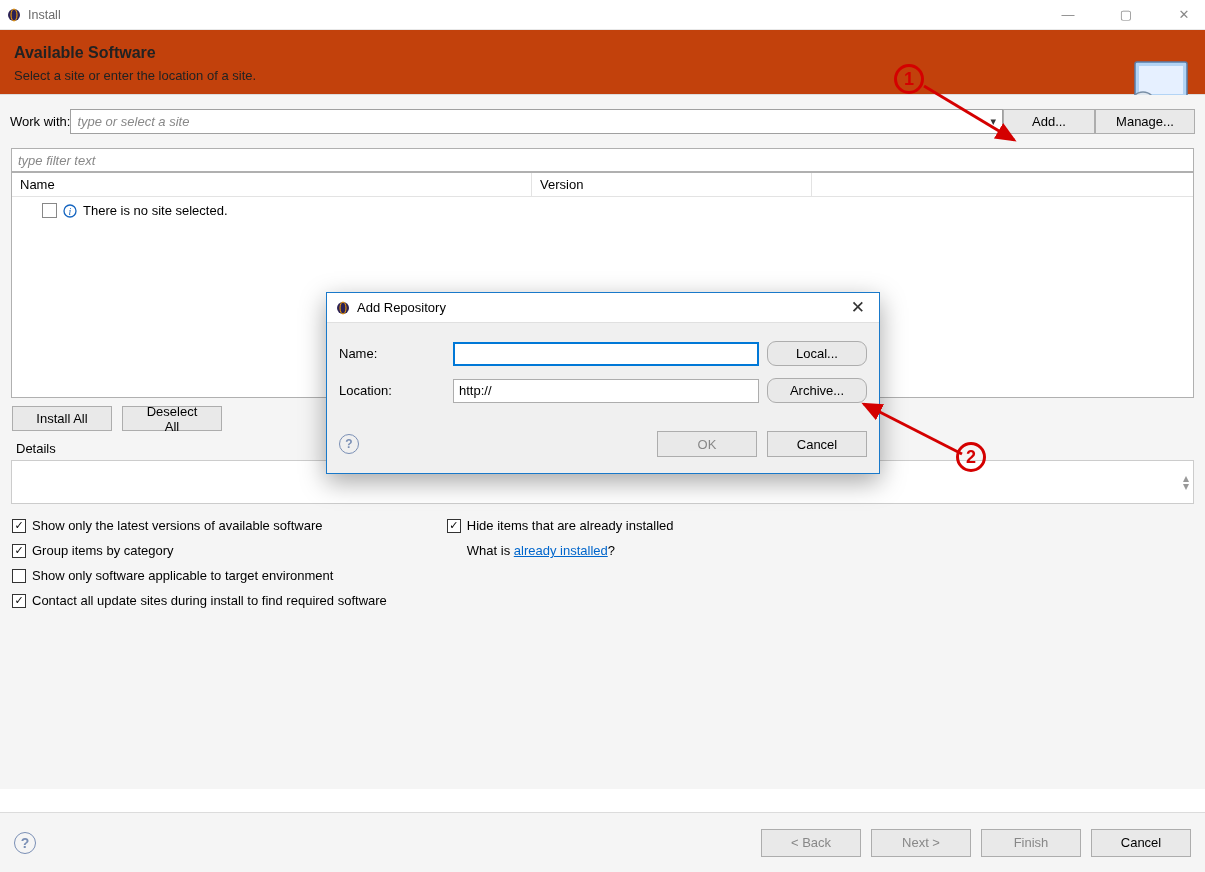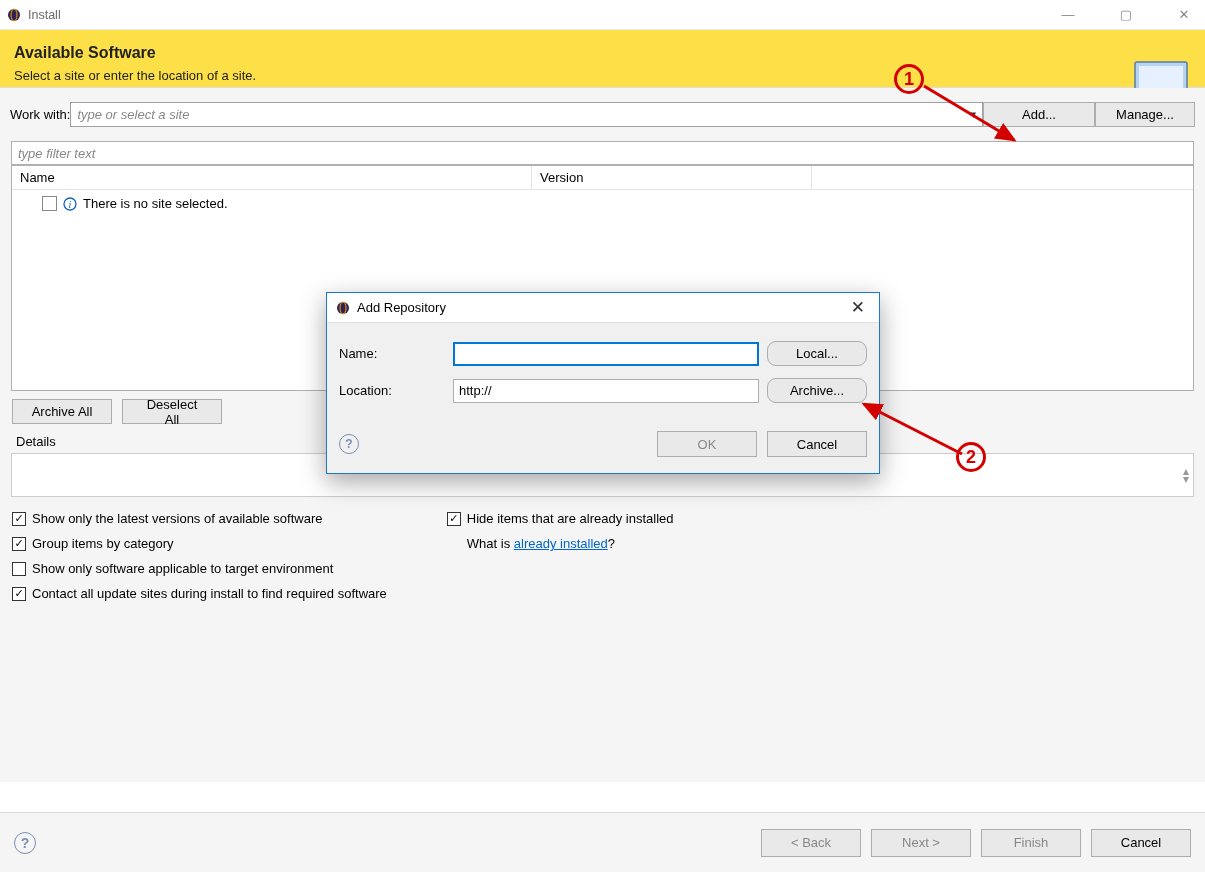--- a/index.html
+++ b/index.html
@@ -6,21 +6,21 @@
 body { font-family: "Segoe UI", Tahoma, sans-serif; font-size: 13px; color: #000; background: #fff; width: 1205px; height: 872px; position: relative; overflow: hidden; }
 
 
 .titlebar { height: 30px; display: flex; align-items: center; padding: 0 6px; border-bottom: 1px solid #e8e8e8; background: #fff; }
 .titlebar .app-icon { width: 16px; height: 16px; margin-right: 6px; }
 .titlebar .title { color: #6a6a6a; font-size: 12.5px; flex: 1; }
 .titlebar .win-controls { display: flex; gap: 28px; color: #888; }
 .titlebar .win-controls span { width: 30px; text-align: center; font-size: 13px; }
 
 
-.header { padding: 14px 14px 4px 14px; position: relative; border-bottom: 1px solid #dcdcdc; background: #fde047; }
+.header { padding: 14px 14px 11px 14px; position: relative; border-bottom: 1px solid #dcdcdc; background: #c2410c; }
 .header h2 { font-size: 16px; font-weight: 700; color: #222; }
 .header p { margin-top: 6px; font-size: 13px; color: #222; }
 .header .computer-icon { position: absolute; right: 10px; top: 30px; }
 
 
 .body { padding: 14px 10px 0 10px; background: #f5f5f5; height: calc(100% - 30px - 88px - 60px); position: relative; }
 
 .workwith-row { display: flex; align-items: center; margin-bottom: 14px; }
 .workwith-row label { font-size: 13px; }
 .wwsel { flex: 1; border: 1px solid #a0a0a0; background: #fff; height: 25px; display: flex; align-items: center; padding: 0 6px; color: #888; position: relative; font-style: italic; }
@@ -113,21 +113,21 @@
   </span>
 </div>
 
 <div class="body">
   <div class="workwith-row">
     <label>Work with:</label>
     <div class="wwsel">
       <span>type or select a site</span>
       <span class="arrow">▾</span>
     </div>
-    <button class="btn" style="width:112px">Add...</button>
+    <button class="btn" style="width:92px">Add...</button>
     <button class="btn" style="width:100px">Manage...</button>
   </div>
 
   <div class="filter">
     <span>type filter text</span>
   </div>
 
   <div class="tree">
     <div class="tree-header">
       <div class="col col-name">Name</div>
@@ -142,21 +142,21 @@
               <circle cx="7" cy="7" r="6" fill="none" stroke="#1565c0" stroke-width="1.3"></circle>
               <text x="7" y="11" text-anchor="middle" font-size="10" fill="#1565c0" font-family="serif" font-style="italic">i</text>
             </svg>
         </span>
         <span>There is no site selected.</span>
       </div>
     </div>
   </div>
 
   <div class="select-row">
-    <button class="btn" style="width:100px">Archive All</button>
+    <button class="btn" style="width:100px">Install All</button>
     <button class="btn" style="width:100px">Deselect All</button>
   </div>
 
   <div class="details-lbl">Details</div>
   <div class="details-box">
     <div class="ud-arrows">▴<br>▾</div>
   </div>
 
   <div class="options">
     <div class="options-col">

